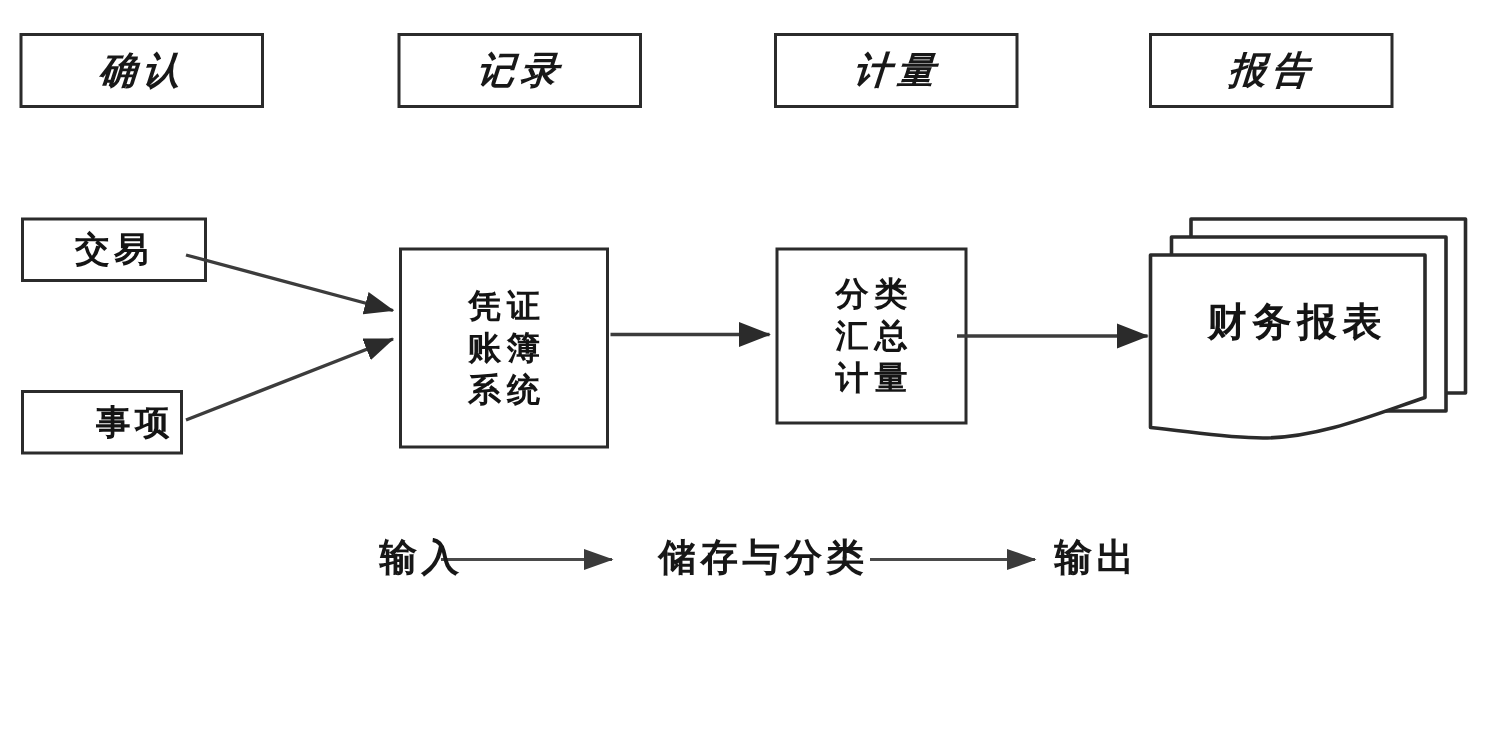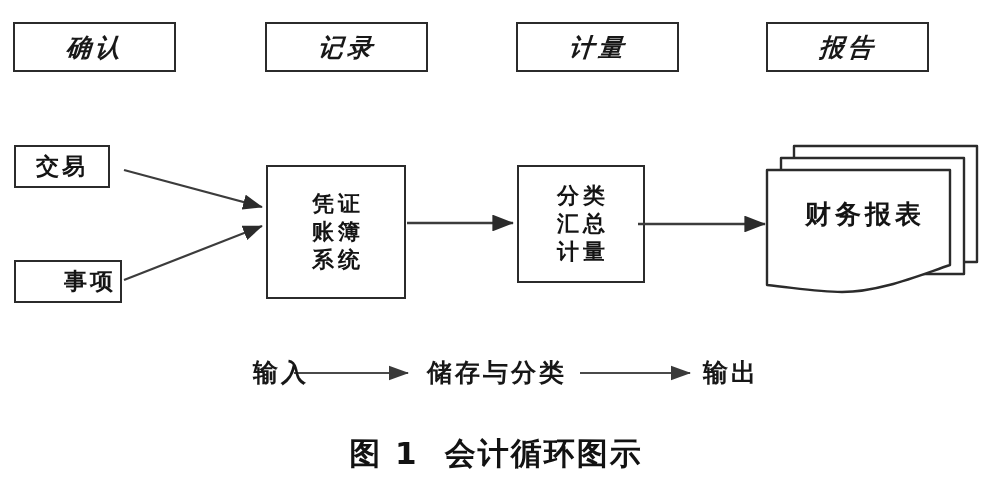--- a/index.html
+++ b/index.html
@@ -163,21 +163,21 @@
   </div>
 
   <div class="node phase-box" style="left:516px; width:163px;">
     <span class="phase-label">计量</span>
   </div>
 
   <div class="node phase-box" style="left:766px; width:163px;">
     <span class="phase-label">报告</span>
   </div>
 
-  <div class="node src-box" style="left:14px; top:145px; width:96px;">
+  <div class="node src-box" style="left:14px; top:145px; width:124px;">
     <span class="src-label">交易</span>
   </div>
 
   <div class="node src-box" style="left:14px; top:260px; width:108px;padding-left:44px;">
     <span class="src-label">事项</span>
   </div>
 
   <div class="node proc-box" style="left:266px; top:165px; width:140px; height:134px;">
     <span class="proc-line">凭证</span>
     <span class="proc-line">账簿</span>
@@ -222,21 +222,18 @@
 
     <line x1="638" y1="224" x2="765" y2="224" stroke="#3c3c3c" stroke-width="2.4" marker-end="url(#arrowhead)"></line>
 
     <line x1="294" y1="373" x2="408" y2="373" stroke="#4a4a4a" stroke-width="2" marker-end="url(#arrowhead-thin)"></line>
 
     <line x1="580" y1="373" x2="690" y2="373" stroke="#4a4a4a" stroke-width="2" marker-end="url(#arrowhead-thin)"></line>
   </svg>
 
   <span class="flow-word" style="left:209px;margin-left:44px;">输入</span>
 
-  <span class="flow-word" style="left:427px;">储存与分类</span>
+  <span class="flow-word" style="left:439px;">储存与分类</span>
 
   <span class="flow-word" style="left:703px;">输出</span>
 
-  <div id="caption">
-    <span class="cap-num">图 1</span><span class="cap-gap"></span><span class="cap-title">会计循环图示</span>
-  </div>
 
 </div>
 
 </body></html>

